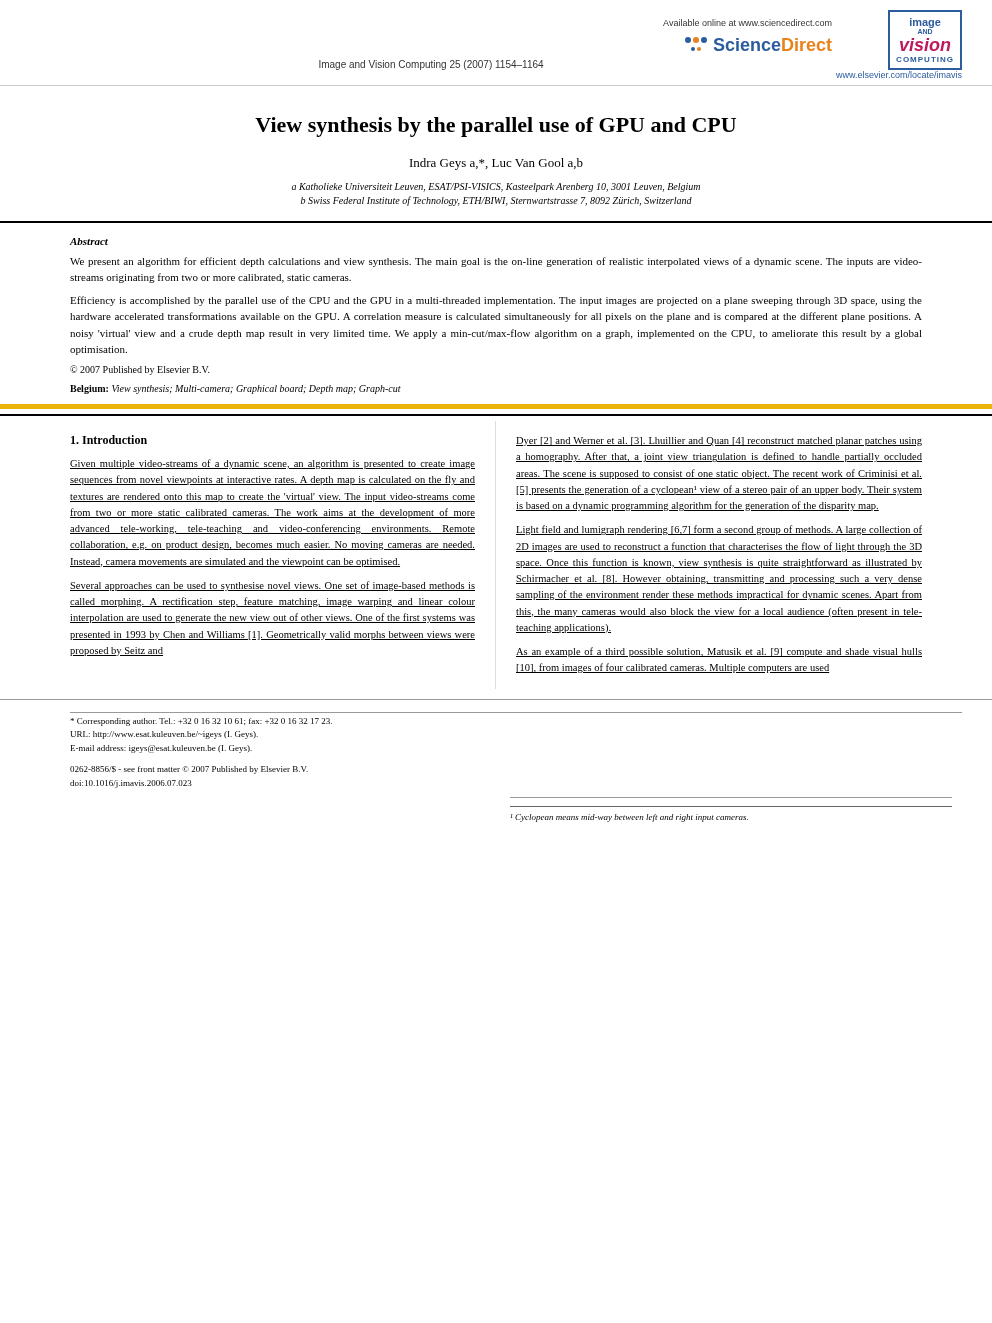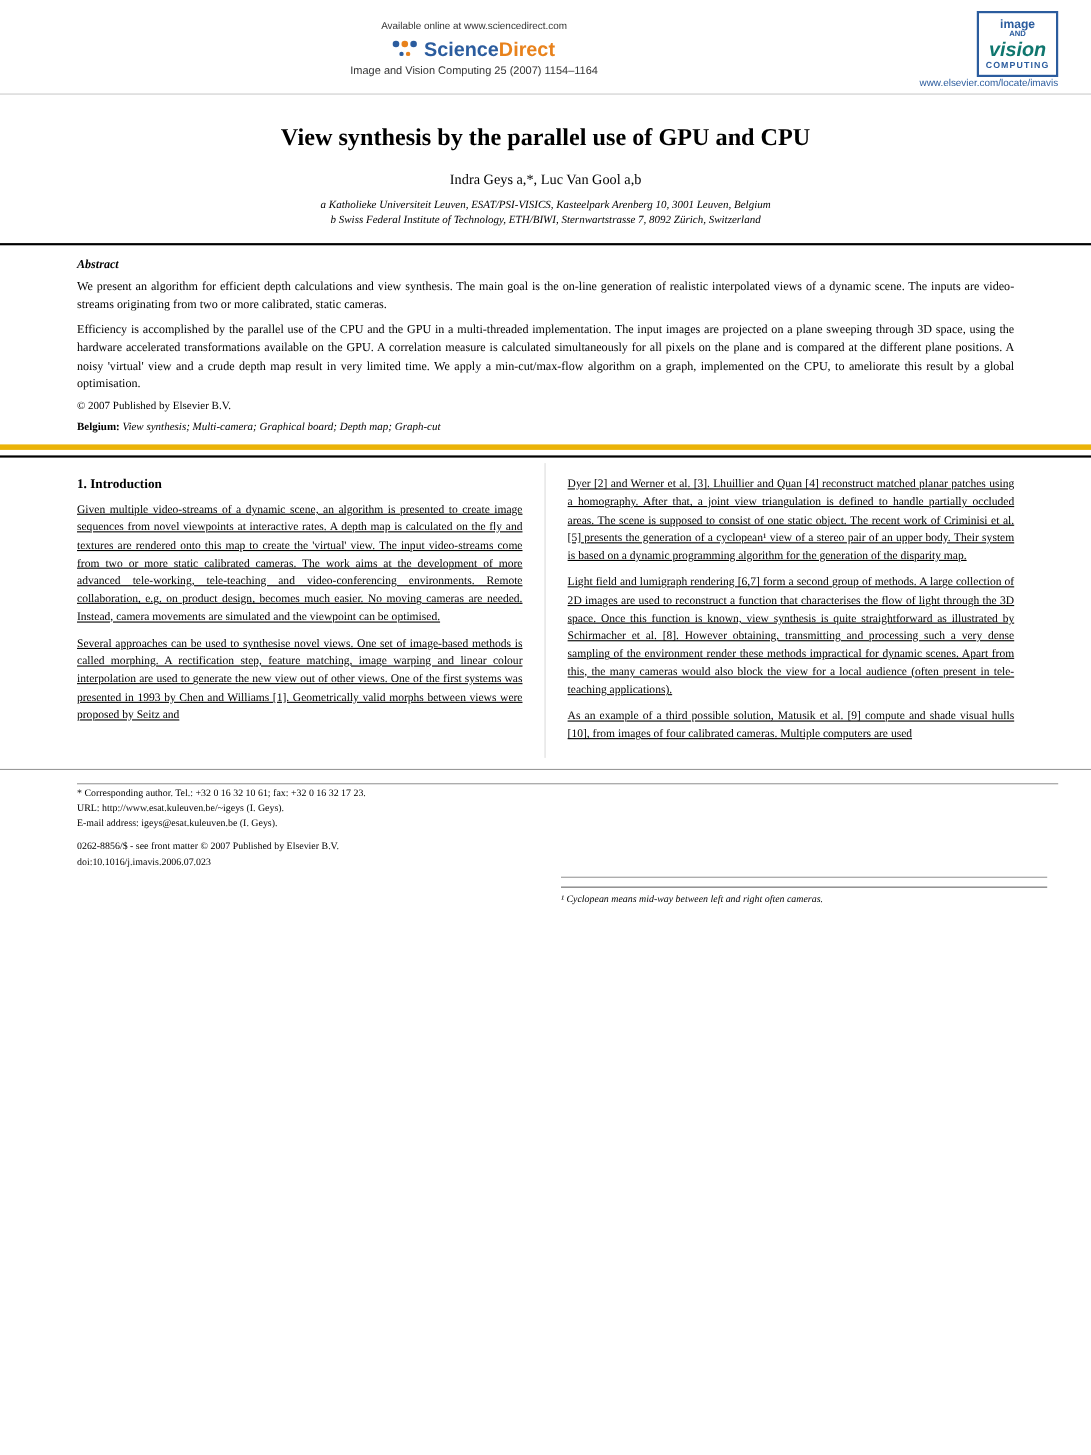--- a/index.html
+++ b/index.html
@@ -56,21 +56,21 @@
       font-size: 9px;
       font-family: Arial, sans-serif;
       letter-spacing: 2px;
       color: #333;
       font-weight: bold;
     }
 
     .sciencedirect-logo {
       display: flex;
       flex-direction: column;
-      align-items: center;
+      align-items: flex-end;
       gap: 3px;
     }
 
     .sd-available {
       font-size: 9px;
       font-family: Arial, sans-serif;
       color: #333;
     }
 
     .sd-dots {
@@ -288,21 +288,21 @@
           </div>
         </div>
       </div>
       <div class="header-journal-info">Image and Vision Computing 25 (2007) 1154–1164</div>
     </div>
 
     <div class="header-right">
       <div style="display:inline-block;border:2px solid #2b5c9e;padding:4px 6px;line-height:1.1;text-align:center;">
         <div class="image-text" style="font-size:11px;font-family:Arial,sans-serif;font-weight:bold;color:#2b5c9e;">image</div>
         <div class="ivc-and">AND</div>
-        <div class="vision-text" style="font-size:18px;font-family:Arial,sans-serif;font-weight:bold;color:#0f766e;font-style:italic;">vision</div>
+        <div class="vision-text" style="font-size:18px;font-family:Arial,sans-serif;font-weight:bold;color:#be185d;font-style:italic;">vision</div>
         <div class="computing-text" style="font-size:8px;font-family:Liberation Sans, sans-serif;font-weight:bold;color:#2b5c9e;letter-spacing:1px;">COMPUTING</div>
       </div>
       <div class="header-url">www.elsevier.com/locate/imavis</div>
     </div>
   </div>
 
   <div class="title-section">
     <h1 class="paper-title">View synthesis by the parallel use of GPU and CPU</h1>
     <div class="authors">Indra Geys a,*, Luc Van Gool a,b</div>
     <div class="affil-note">
@@ -359,16 +359,16 @@
       <div>E-mail address: igeys@esat.kuleuven.be (I. Geys).</div>
     </div>
     <div style="margin-top:8px;">
       <div class="footer-note">0262-8856/$ - see front matter © 2007 Published by Elsevier B.V.</div>
       <div class="footer-note">doi:10.1016/j.imavis.2006.07.023</div>
     </div>
   </div>
 
   <div style="padding: 0 40px 10px 510px;">
     <hr class="thin-divider">
-    <div class="footnote-line">¹ Cyclopean means mid-way between left and right often cameras.</div>
+    <div class="footnote-line">¹ Cyclopean means mid-way between left and right input cameras.</div>
   </div>
 
 </div>
 
 </body></html>

